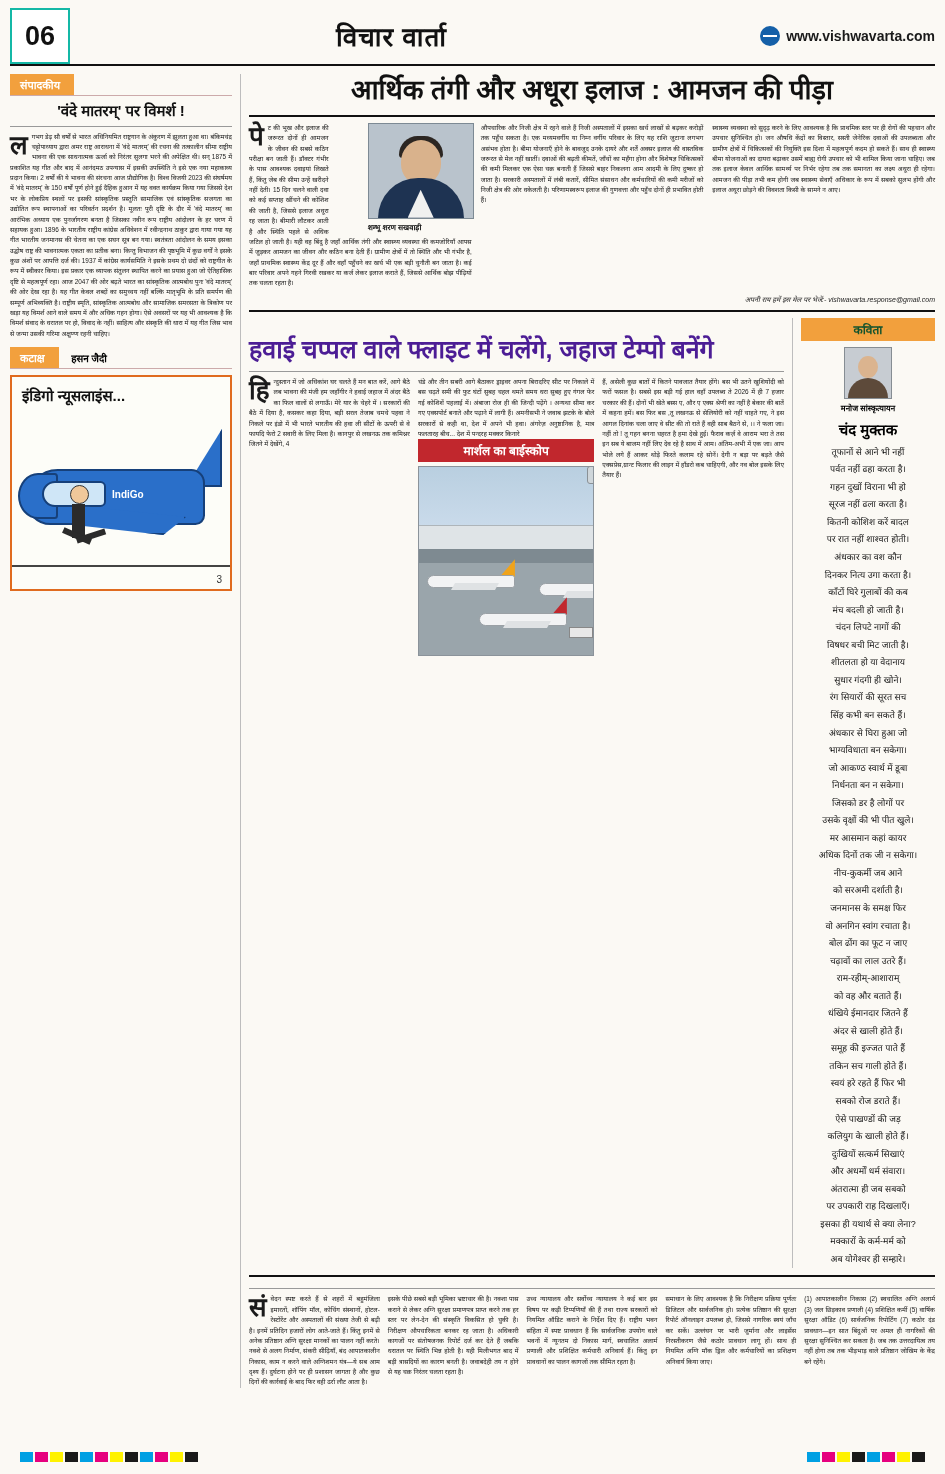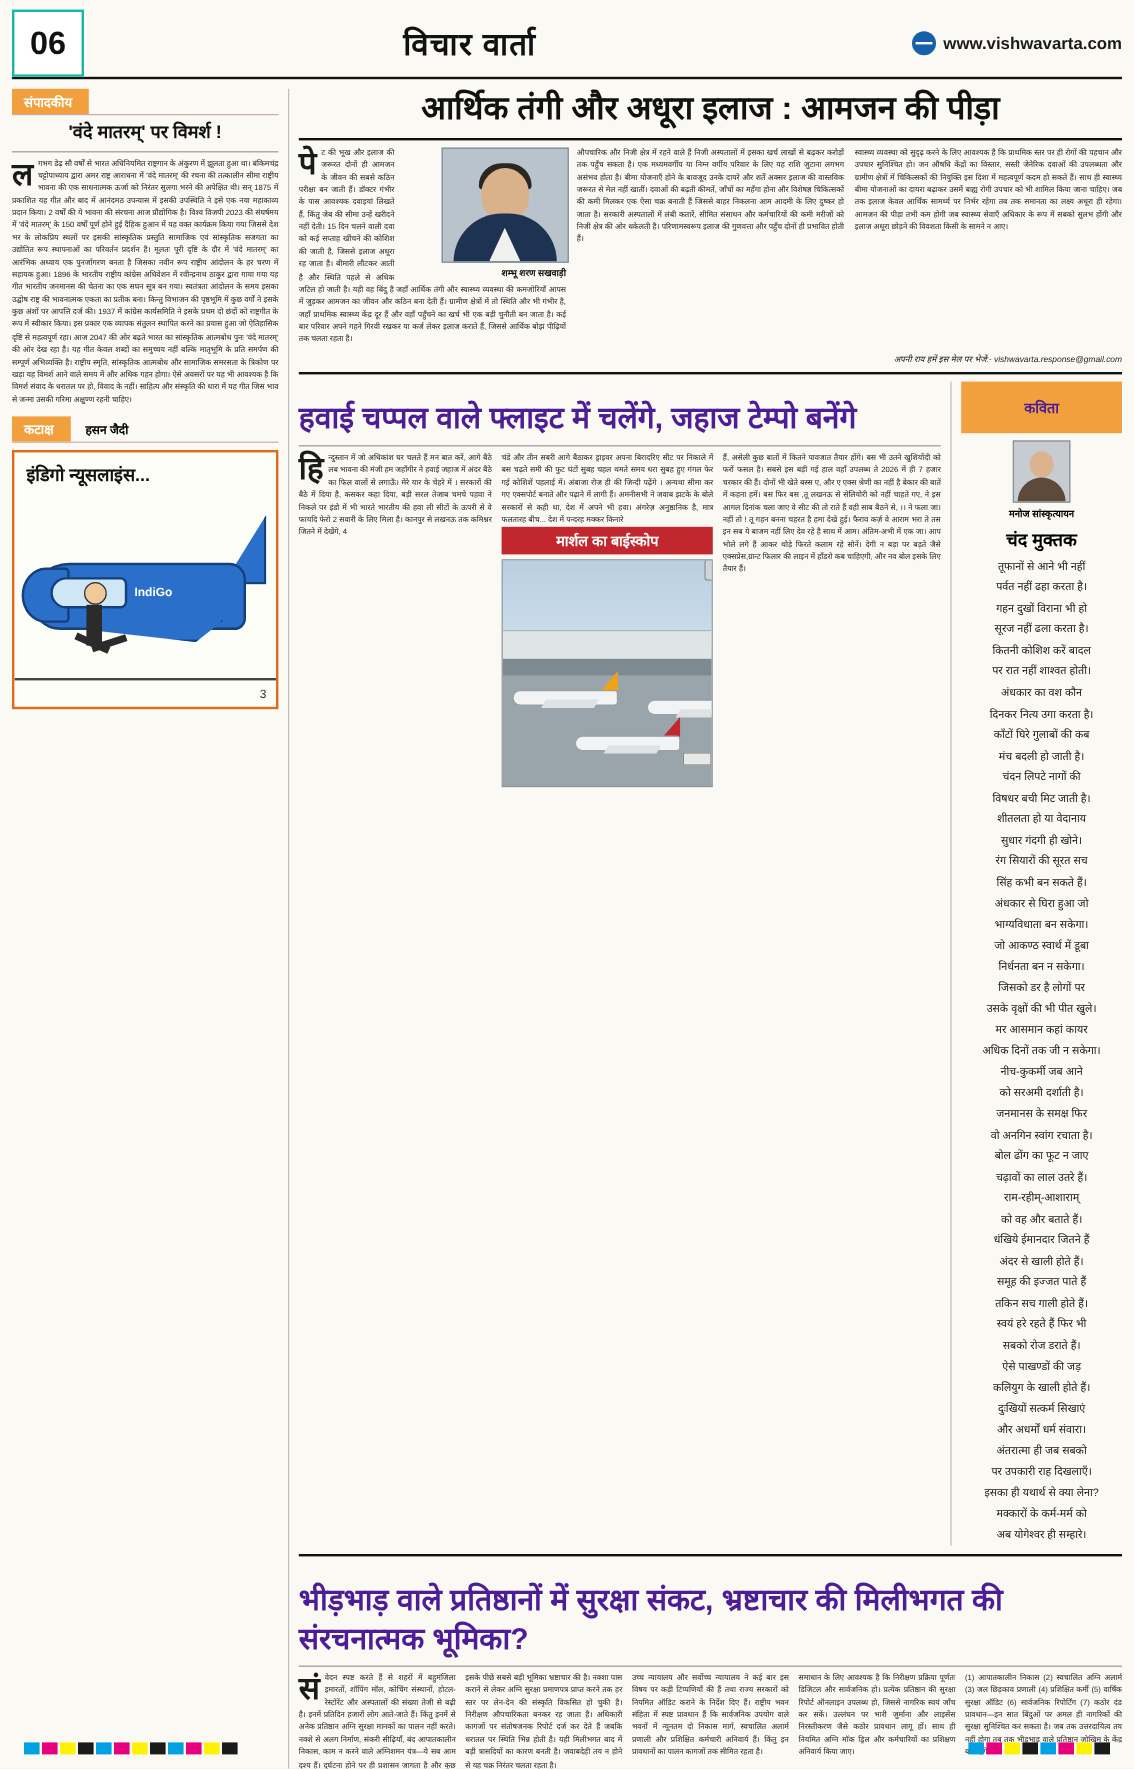--- a/index.html
+++ b/index.html
@@ -62,21 +62,21 @@
 
   .body-text{
     font-size:6.4px;line-height:1.62;color:#1a1a1a;text-align:justify;
     word-break:break-word;hyphens:auto;
   }
   .dropcap:first-letter{
     font-size:26px;line-height:22px;font-weight:bold;float:left;padding:2px 4px 0 0;
   }
 
   .author{
-    width:104px;text-align:right;float:right;margin:0 0 5px 7px;padding-left:32px;
+    width:104px;text-align:left;float:right;margin:0 0 5px 7px;padding-left:32px;
   }
   .author.left{float:left;margin:0 8px 5px 0;}
   .photo{
     width:104px;height:94px;background:#b9c3cc;border:1px solid #7d8a94;position:relative;overflow:hidden;
   }
   .photo .head{
     position:absolute;left:50%;top:16px;transform:translateX(-50%);
     width:40px;height:44px;border-radius:50% 50% 45% 45%;background:#d9b28c;
   }
   .photo .hair{
@@ -152,21 +152,21 @@
   .jet .wg{position:absolute;left:26px;top:16px;width:44px;height:7px;background:#dfe2e4;transform:skewX(-30deg);}
   .brand-air .tl{background:#c1272d;}
   .brand-jet .tl{background:#f0a31a;}
   .truck{position:absolute;width:22px;height:9px;background:#e8e8e8;border:1px solid #888;}
 
   .cap-bar{
     background:#c1272d;color:#fff;font-size:12px;font-weight:bold;text-align:center;padding:3px 0;
   }
 
   
-  .kavita-head{background:#f2a03d;color:#4c1d95;font-size:12px;font-weight:bold;padding:13px 0;text-align:center;}
+  .kavita-head{background:#f2a03d;color:#14532d;font-size:12px;font-weight:bold;padding:3px 0;text-align:center;}
   .poem{font-size:9px;line-height:1.95;text-align:center;color:#161616;}
   .poem-title{font-size:15px;font-weight:bold;text-align:center;margin:6px 0 5px;}
   .poet{font-size:8px;text-align:center;font-weight:bold;margin-top:3px;}
   .poet-photo{width:46px;height:50px;margin:0 auto;background:#c7ccd2;border:1px solid #868d93;position:relative;overflow:hidden;}
   .poet-photo .head{position:absolute;left:50%;top:8px;transform:translateX(-50%);width:20px;height:22px;border-radius:50%;background:#dbb48f;}
   .poet-photo .torso{position:absolute;left:50%;bottom:0;transform:translateX(-50%);width:40px;height:20px;border-radius:20px 20px 0 0;background:#5d4a3a;}
 
   
   .bottom{margin-top:7px;border-top:2px solid #111;padding-top:6px;}
 
@@ -355,21 +355,20 @@
                 <div>अंतरात्मा ही जब सबको</div>
                 <div>पर उपकारी राह दिखलाएँ।</div>
                 <div>इसका ही यथार्थ से क्या लेना?</div>
                 <div>मक्कारों के कर्म-मर्म को</div>
                 <div>अब योगेश्वर ही सम्हारे।</div>
               </div>
         </div>
       </div>
 
       <div class="bottom">
-        <h2 class="headline2">भीड़भाड़ वाले प्रतिष्ठानों में सुरक्षा संकट, भ्रष्टाचार की मिलीभगत की संरचनात्मक भूमिका?</h2>
         <div class="rule-thin"></div>
         <div style="display:flex;gap:8px;">
           <div style="flex:1;">
             <div class="body-text dropcap">संवेदन स्पष्ट करते हैं से शहरों में बहुमंजिला इमारतों, शॉपिंग मॉल, कोचिंग संस्थानों, होटल-रेस्टोरेंट और अस्पतालों की संख्या तेजी से बढ़ी है। इनमें प्रतिदिन हजारों लोग आते-जाते हैं। किंतु इनमें से अनेक प्रतिष्ठान अग्नि सुरक्षा मानकों का पालन नहीं करते। नक्शे से अलग निर्माण, संकरी सीढ़ियाँ, बंद आपातकालीन निकास, काम न करने वाले अग्निशमन यंत्र—ये सब आम दृश्य हैं। दुर्घटना होने पर ही प्रशासन जागता है और कुछ दिनों की कार्रवाई के बाद फिर वही ढर्रा लौट आता है।</div>
           </div>
           <div style="flex:1;">
                 <div class="body-text">इसके पीछे सबसे बड़ी भूमिका भ्रष्टाचार की है। नक्शा पास कराने से लेकर अग्नि सुरक्षा प्रमाणपत्र प्राप्त करने तक हर स्तर पर लेन-देन की संस्कृति विकसित हो चुकी है। निरीक्षण औपचारिकता बनकर रह जाता है। अधिकारी कागजों पर संतोषजनक रिपोर्ट दर्ज कर देते हैं जबकि धरातल पर स्थिति भिन्न होती है। यही मिलीभगत बाद में बड़ी त्रासदियों का कारण बनती है। जवाबदेही तय न होने से यह चक्र निरंतर चलता रहता है।</div>
               </div>
           <div style="flex:1;">
                 <div class="body-text">उच्च न्यायालय और सर्वोच्च न्यायालय ने कई बार इस विषय पर कड़ी टिप्पणियाँ की हैं तथा राज्य सरकारों को नियमित ऑडिट कराने के निर्देश दिए हैं। राष्ट्रीय भवन संहिता में स्पष्ट प्रावधान हैं कि सार्वजनिक उपयोग वाले भवनों में न्यूनतम दो निकास मार्ग, स्वचालित अलार्म प्रणाली और प्रशिक्षित कर्मचारी अनिवार्य हैं। किंतु इन प्रावधानों का पालन कागजों तक सीमित रहता है।</div>

